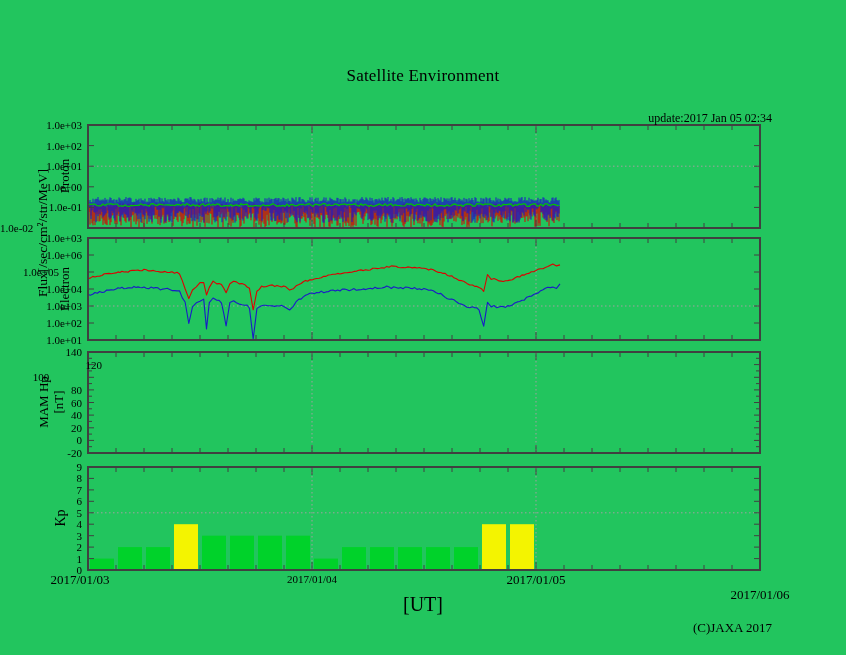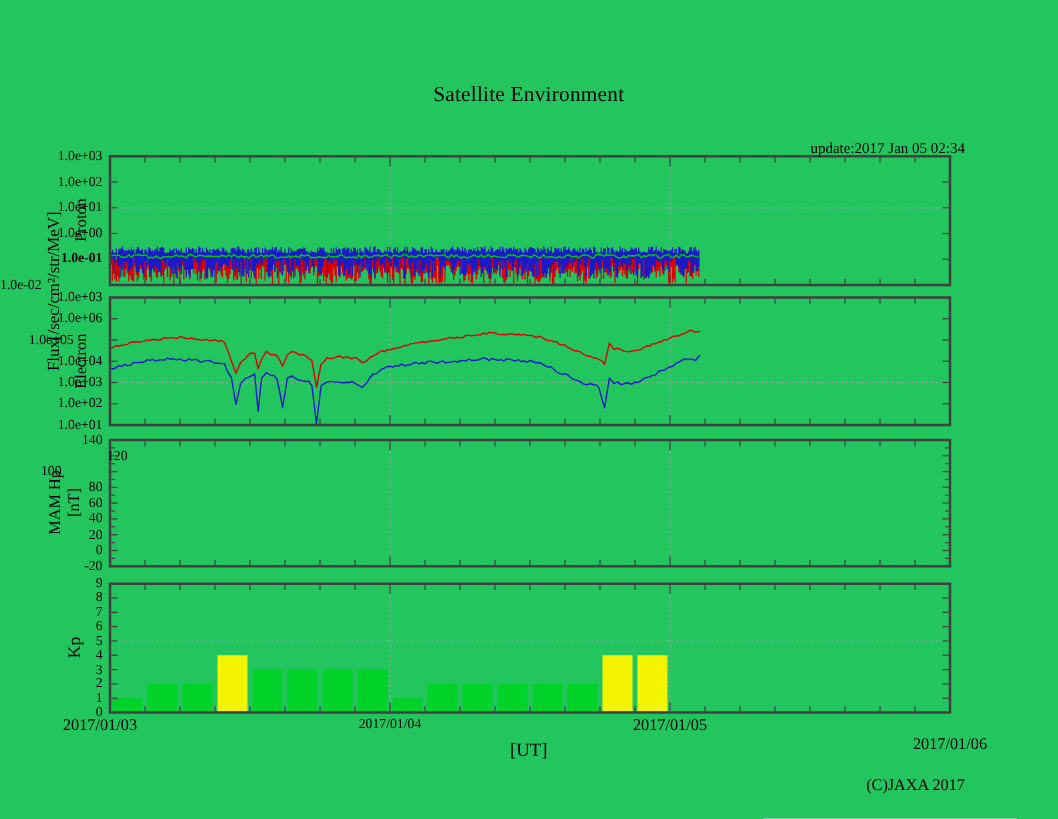--- a/index.html
+++ b/index.html
@@ -9,21 +9,21 @@
   .stage > div{position:absolute;}
   .tick{position:absolute;color:#000;white-space:nowrap;line-height:1.1;}
   .title{left:0;right:0;top:66px;text-align:center;font-size:17px;letter-spacing:0.2px;}
   .update{right:74px;top:111px;font-size:12px;}
   .rot{transform:translate(-50%,-50%) rotate(-90deg);white-space:nowrap;text-align:center;}
   .flux{left:43px;top:233px;font-size:13.5px;}
   .plabel{left:65px;top:176px;font-size:13px;}
   .elabel{left:65px;top:289px;font-size:13px;}
   .mlabel{left:51px;top:402px;font-size:13px;line-height:15px;}
   .klabel{left:61px;top:518px;font-size:14px;}
-  .ut{left:0;right:0;top:593px;text-align:center;font-size:15px;}
+  .ut{left:0;right:0;top:593px;text-align:center;font-size:20px;}
   .copyright{right:74px;top:620px;font-size:13px;}
 </style>
 </head>
 <body>
 
 <div id="stage" class="stage">
   <svg id="plot" width="846" height="655">
       <g>
         <clipPath id="clip0">
           <rect x="88" y="125" width="672" height="103"></rect>
@@ -361,21 +361,21 @@
     <div>MAM Hp</div>
     <div>[nT]</div>
   </div>
   <div class="rot klabel">Kp</div>
   <div class="ut">[UT]</div>
   <div class="copyright">(C)JAXA 2017</div>
 <div class="tick" style="left: 0px; top: 125px; width: 82px; text-align: right; transform: translateY(-50%); font-size: 11px;">1.0e+03</div>
     <div class="tick" style="left: 0px; top: 145.6px; width: 82px; text-align: right; transform: translateY(-50%); font-size: 11px;">1.0e+02</div>
     <div class="tick" style="left: 0px; top: 166.2px; width: 82px; text-align: right; transform: translateY(-50%); font-size: 11px;">1.0e+01</div>
     <div class="tick" style="left: 0px; top: 186.8px; width: 82px; text-align: right; transform: translateY(-50%); font-size: 11px;">1.0e+00</div>
-    <div class="tick" style="left: 0px; top: 207.4px; width: 82px; text-align: right; transform: translateY(-50%); font-size: 11px; font-weight: bold;">1.0e-01</div>
+    <div class="tick" style="left: 0px; top: 207.4px; width: 82px; text-align: right; transform: translateY(-50%); font-size: 11px;">1.0e-01</div>
     <div class="tick" style="left: 0px; top: 228px; width: 82px; text-align: left; transform: translateY(-50%); font-size: 11px;">1.0e-02</div>
     <div class="tick" style="left: 0px; top: 238px; width: 82px; text-align: right; transform: translateY(-50%); font-size: 11px;">1.0e+03</div>
     <div class="tick" style="left: 0px; top: 255px; width: 82px; text-align: right; transform: translateY(-50%); font-size: 11px;">1.0e+06</div>
     <div class="tick" style="left: 0px; top: 272px; width: 82px; text-align: center; transform: translateY(-50%); font-size: 11px;">1.0e+05</div>
     <div class="tick" style="left: 0px; top: 289px; width: 82px; text-align: right; transform: translateY(-50%); font-size: 11px;">1.0e+04</div>
     <div class="tick" style="left: 0px; top: 306px; width: 82px; text-align: right; transform: translateY(-50%); font-size: 11px;">1.0e+03</div>
     <div class="tick" style="left: 0px; top: 323px; width: 82px; text-align: right; transform: translateY(-50%); font-size: 11px;">1.0e+02</div>
     <div class="tick" style="left: 0px; top: 340px; width: 82px; text-align: right; transform: translateY(-50%); font-size: 11px;">1.0e+01</div>
     <div class="tick" style="left: 0px; top: 352px; width: 82px; text-align: right; transform: translateY(-50%); font-size: 11px;">140</div>
     <div class="tick" style="left: 0px; top: 364.625px; width: 82px; text-align: right; transform: translateY(-50%); font-size: 11px; padding-left: 20px;">120</div>

